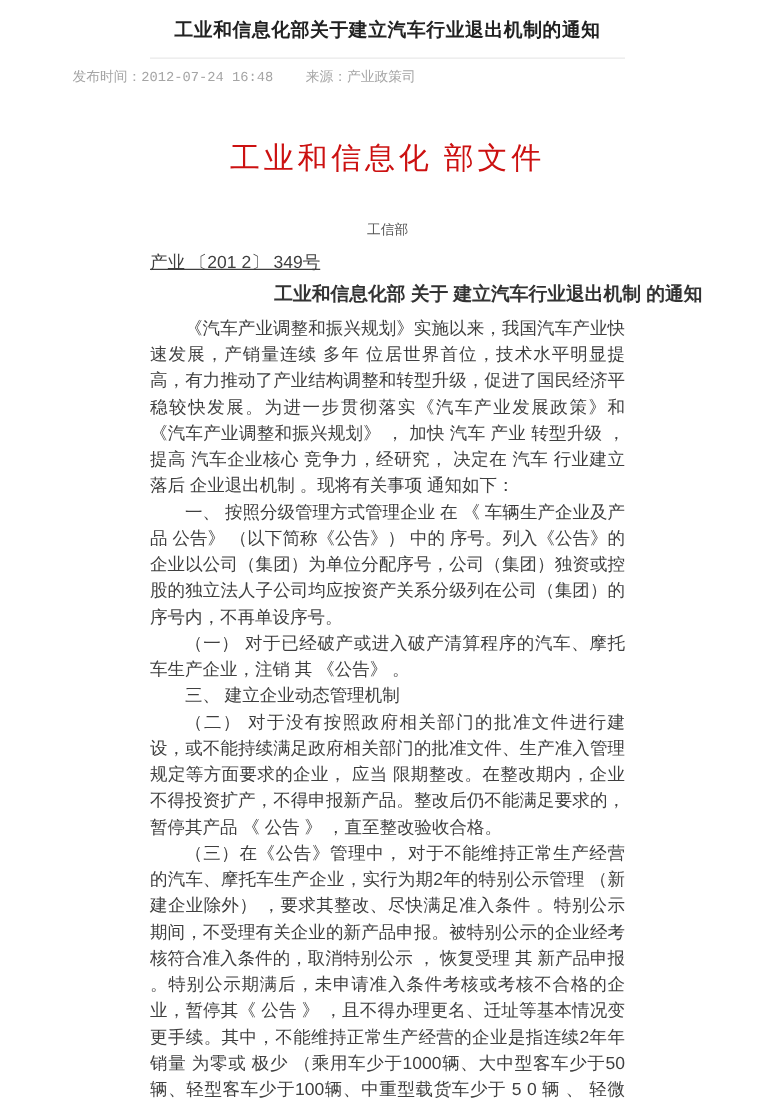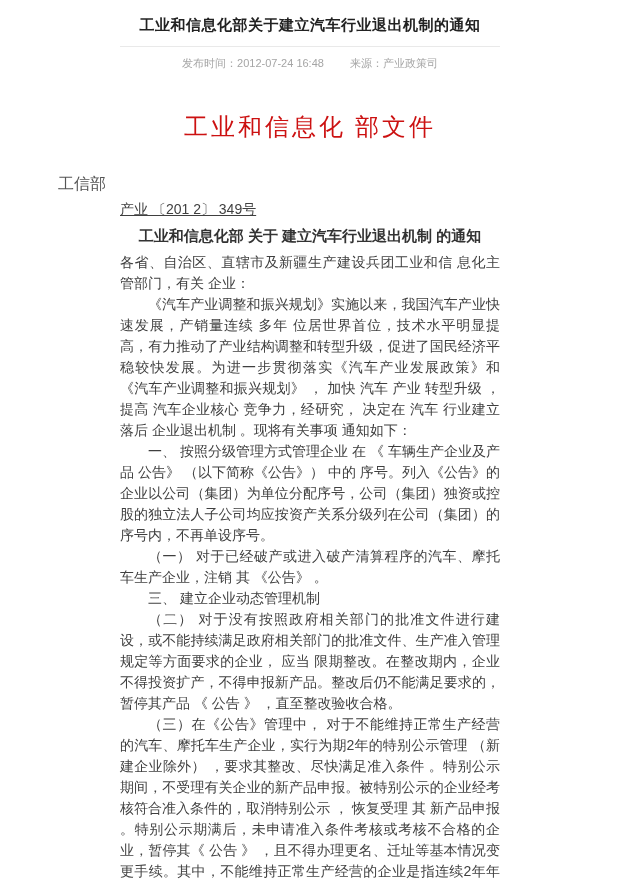--- a/index.html
+++ b/index.html
@@ -25,54 +25,54 @@
     letter-spacing: 0.5px;
     line-height: 20px;
   }
   .title-divider {
     height: 0;
     border-top: 1px solid #e9e9e9;
     margin: 11px 62px 0 62px;
   }
   .meta-line {
     margin-top: 9px;
-    text-align: center;
     font-size: 11px;
     color: #a5a5a5;
     line-height: 14px;
+    font-family: Liberation Mono, monospace;
   }
   .meta-line .meta-gap { display: inline-block; width: 26px; }
   .letterhead {
     margin-top: 43px;
     text-align: center;
     font-family: "Liberation Serif", "DejaVu Serif", serif;
     font-size: 24px;
     font-weight: normal;
     color: #cc1111;
     letter-spacing: 3px;
     line-height: 28px;
   }
   .issuer-small {
     margin-top: 36px;
-    text-align: left;
-    font-size: 16px;
+    text-align: center;
+    font-size: 11px;
     color: #555555;
     line-height: 14px;
   }
   .doc-number {
     margin-top: 8px;
     padding: 0 62px;
     font-size: 14px;
     color: #3f3f3f;
     line-height: 21px;
     text-decoration: underline;
   }
   .doc-title {
     margin-top: 5px;
-    text-align: center;
+    text-align: right;
     font-size: 15px;
     font-weight: bold;
     color: #333333;
     line-height: 21px;
   }
   .doc-body {
     margin-top: 6px;
     padding: 0 62px;
     font-size: 14px;
     color: #3f3f3f;
@@ -97,21 +97,20 @@
 
   <div class="letterhead">工业和信息化 部文件</div>
 
   <div class="issuer-small">工信部</div>
 
   <div class="doc-number">产业 〔201 2〕 349号</div>
 
   <div class="doc-title">工业和信息化部 关于 建立汽车行业退出机制 的通知</div>
 
   <div class="doc-body">
-    <p>各省、自治区、直辖市及新疆生产建设兵团工业和信 息化主管部门，有关 企业：</p>
     <p class="indent">《汽车产业调整和振兴规划》实施以来，我国汽车产业快速发展，产销量连续 多年 位居世界首位，技术水平明显提高，有力推动了产业结构调整和转型升级，促进了国民经济平稳较快发展。为进一步贯彻落实《汽车产业发展政策》和 《汽车产业调整和振兴规划》 ， 加快 汽车 产业 转型升级 ，提高 汽车企业核心 竞争力，经研究， 决定在 汽车 行业建立落后 企业退出机制 。现将有关事项 通知如下：</p>
     <p class="indent">一、 按照分级管理方式管理企业 在 《 车辆生产企业及产品 公告》 （以下简称《公告》） 中的 序号。列入《公告》的企业以公司（集团）为单位分配序号，公司（集团）独资或控股的独立法人子公司均应按资产关系分级列在公司（集团）的序号内，不再单设序号。</p>
     <p class="indent">（一） 对于已经破产或进入破产清算程序的汽车、摩托车生产企业，注销 其 《公告》 。</p>
     <p class="indent">三、 建立企业动态管理机制</p>
     <p class="indent">（二） 对于没有按照政府相关部门的批准文件进行建设，或不能持续满足政府相关部门的批准文件、生产准入管理规定等方面要求的企业， 应当 限期整改。在整改期内，企业不得投资扩产，不得申报新产品。整改后仍不能满足要求的，暂停其产品 《 公告 》 ，直至整改验收合格。</p>
     <p class="indent">（三）在《公告》管理中， 对于不能维持正常生产经营的汽车、摩托车生产企业，实行为期2年的特别公示管理 （新建企业除外） ，要求其整改、尽快满足准入条件 。特别公示期间，不受理有关企业的新产品申报。被特别公示的企业经考核符合准入条件的，取消特别公示 ， 恢复受理 其 新产品申报 。特别公示期满后，未申请准入条件考核或考核不合格的企业，暂停其《 公告 》 ，且不得办理更名、迁址等基本情况变更手续。其中，不能维持正常生产经营的企业是指连续2年年销量 为零或 极少 （乘用车少于1000辆、大中型客车少于50辆、轻型客车少于100辆、中重型载货车少于 5 0 辆 、 轻微型载货车少于500辆、运输类专用车少于100辆、摩托车少于 1 000辆) 的 生产 企业。</p>
 
   </div>
 
 </div>

